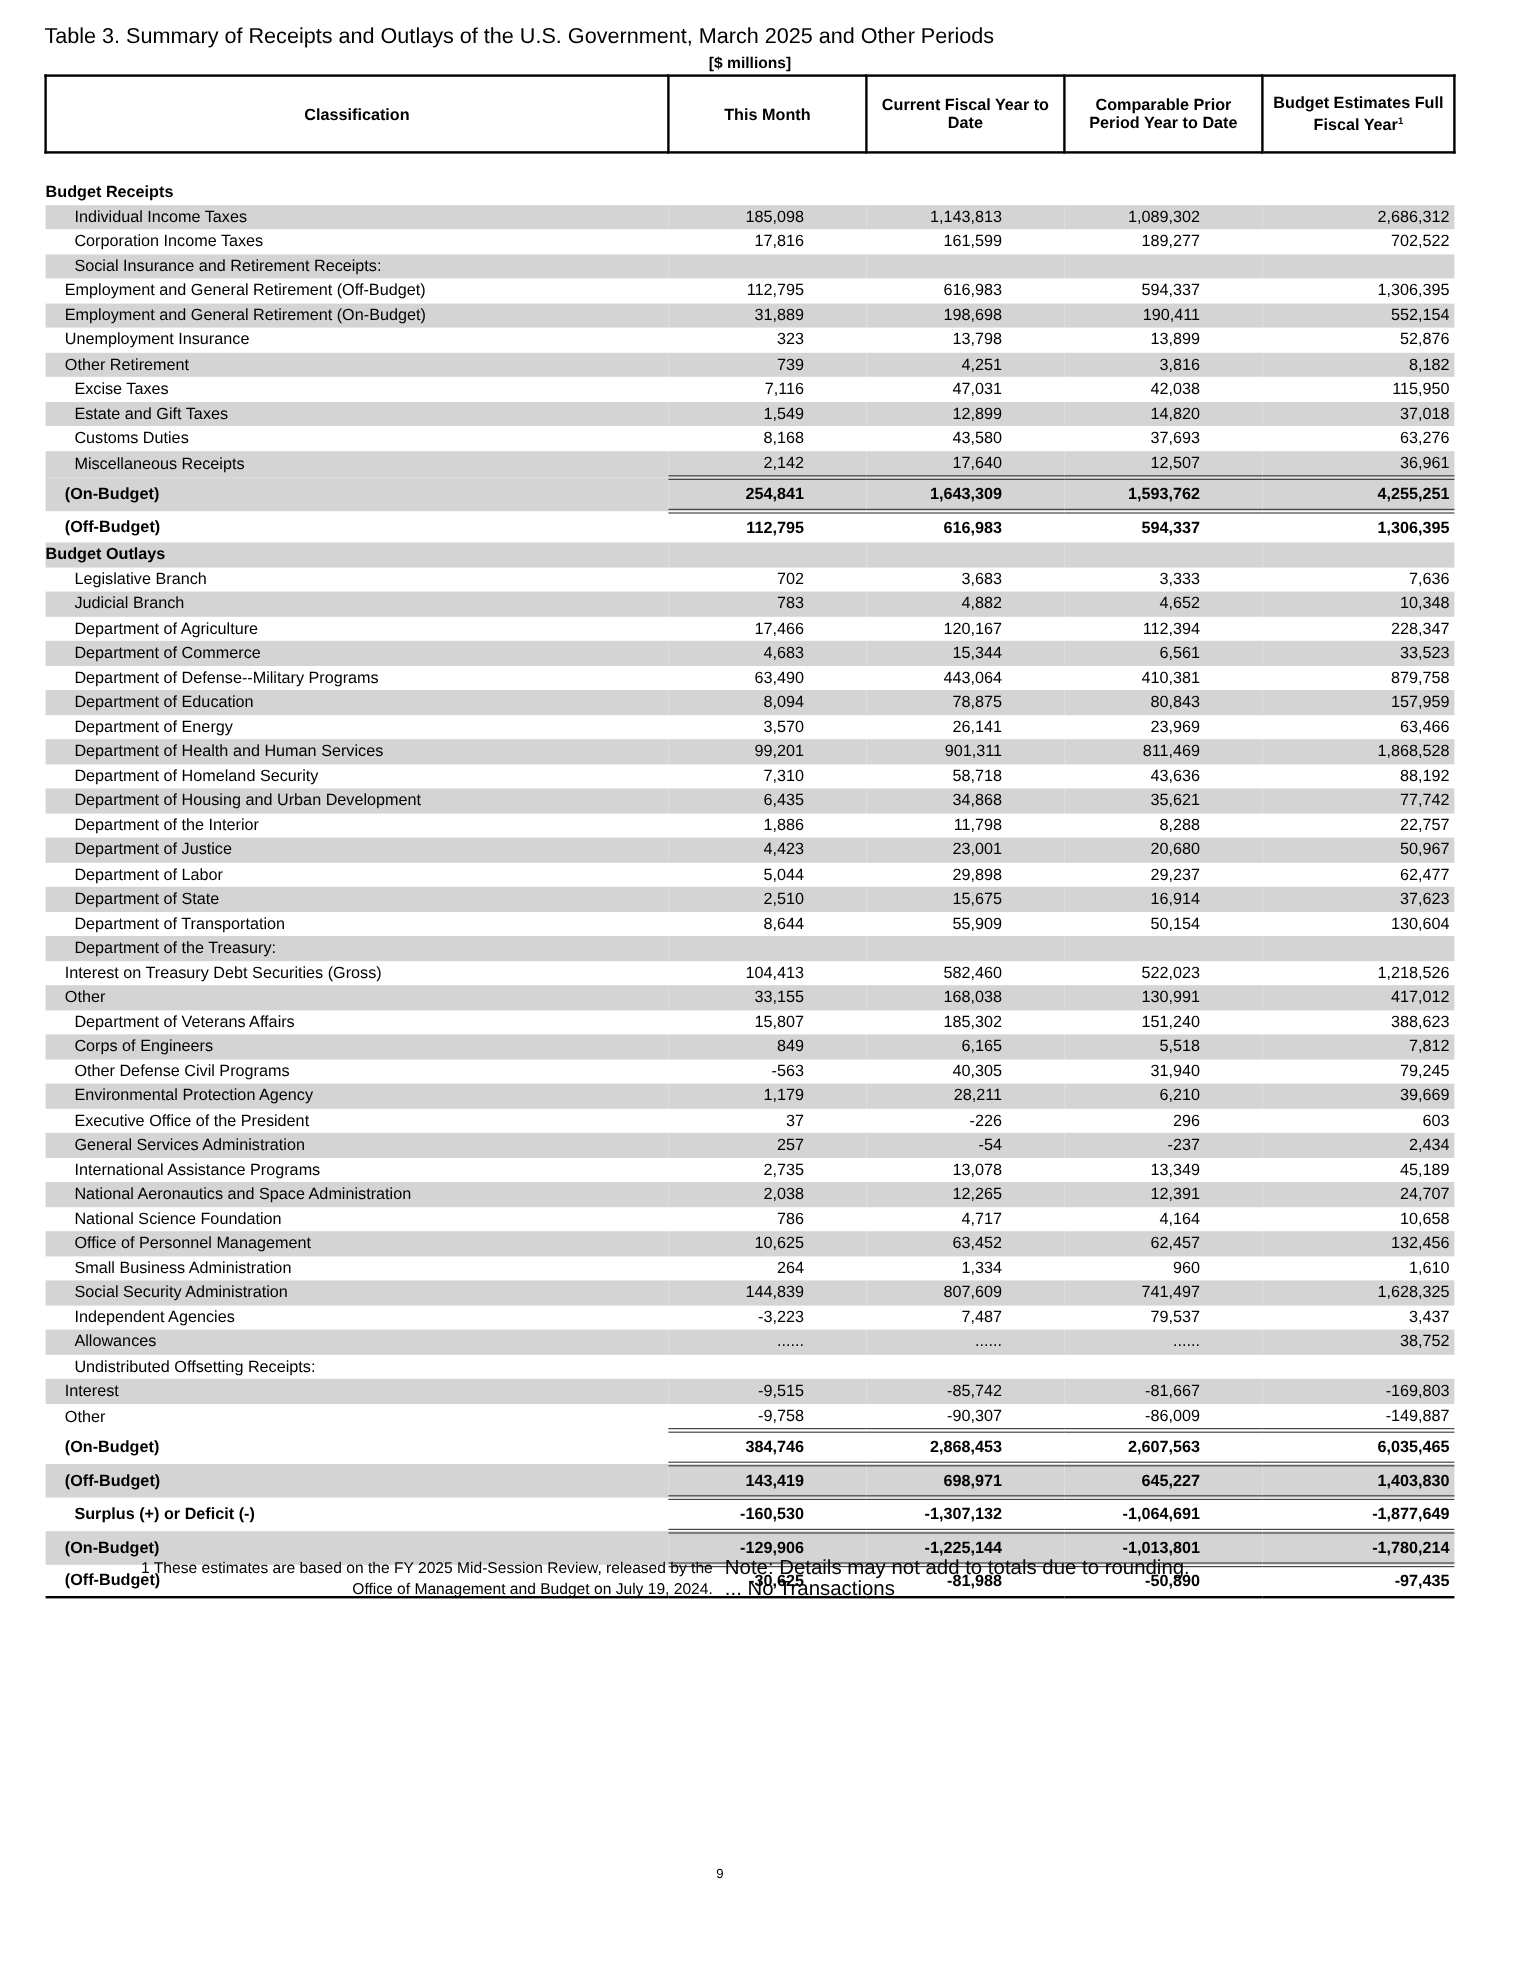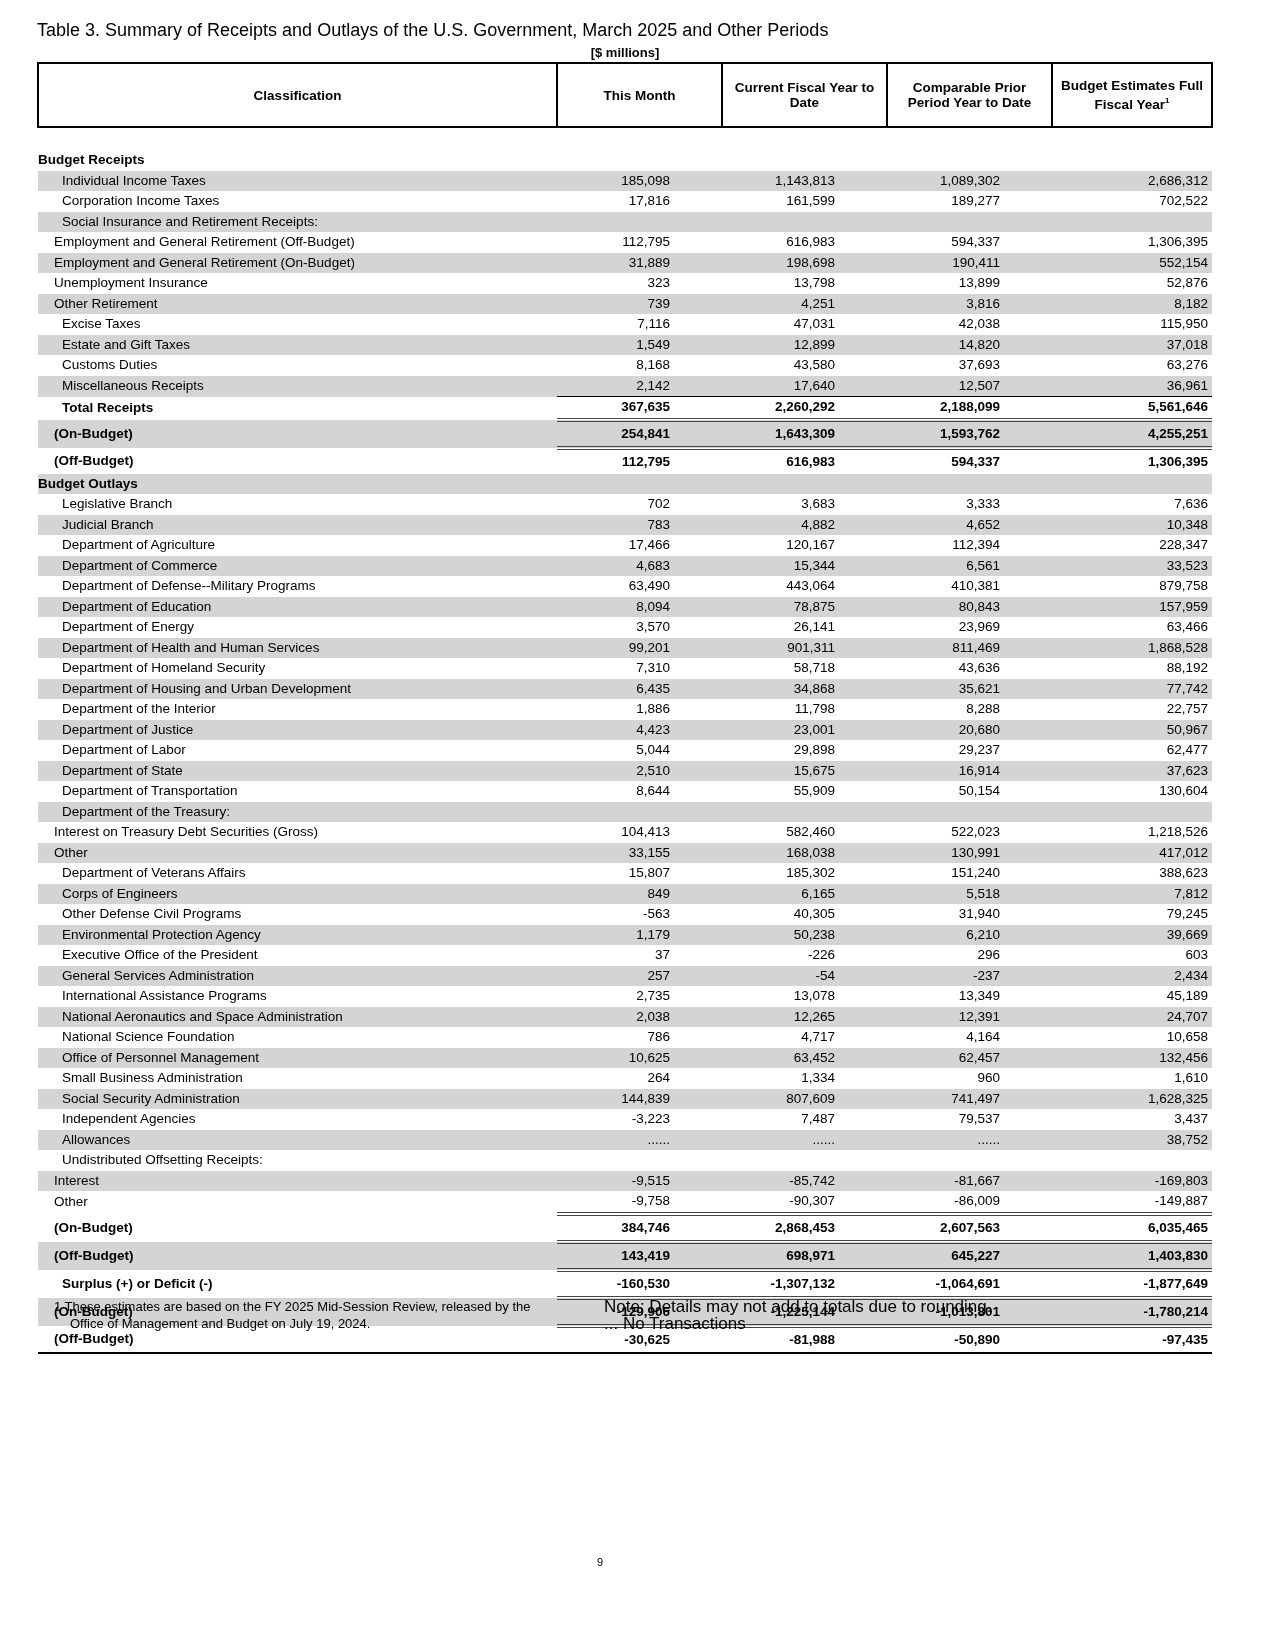--- a/index.html
+++ b/index.html
@@ -18,21 +18,21 @@
     tbody td.num { text-align: right; padding-right: 52px; }
     tbody td.num.last { padding-right: 4px; }
     tr.shade td { background: #d4d4d4; }
     tr.bold td { font-weight: bold; }
     tr.spacer td { height: 22px; background: #fff; }
     tr.topline td.num { border-top: 1.5px solid #000; }
     tr.dbl td.num { border-top: 4px double #444; text-align: right; }
     tr.tall td { height: 24px; }
     tr.bottomline td.num { border-bottom: 2px solid #000; }
     tr.bottomline td.label { border-bottom: 2px solid #000; }
-    .footnote { position: absolute; left: 54px; top: 1298px; width: 540px; font-size: 13px; line-height: 17px; }
+    .footnote { position: absolute; left: 54px; top: 1298px; width: 540px; font-size: 13px; line-height: 17px; text-align: right; }
     .footnote .fn-line2 { padding-left: 16px; }
     .note { position: absolute; left: 604px; top: 1298px; font-size: 17px; line-height: 17px; }
     .page-num { position: absolute; left: 590px; top: 1556px; font-size: 11px; width: 20px; text-align: center; }
   </style>
 </head>
 <body>
 
 <div class="title">Table 3. Summary of Receipts and Outlays of the U.S. Government, March 2025 and Other Periods</div>
 <div class="units">[$ millions]</div>
 
@@ -135,27 +135,20 @@
           <td class="num">37,693</td>
           <td class="num last">63,276</td>
         </tr>
         <tr class="shade">
           <td class="label">Miscellaneous Receipts</td>
           <td class="num">2,142</td>
           <td class="num">17,640</td>
           <td class="num">12,507</td>
           <td class="num last">36,961</td>
         </tr>
-        <tr class="bold topline">
-          <td class="label">Total Receipts</td>
-          <td class="num">367,635</td>
-          <td class="num">2,260,292</td>
-          <td class="num">2,188,099</td>
-          <td class="num last">5,561,646</td>
-        </tr>
         <tr class="bold shade dbl tall">
           <td class="label ind1">(On-Budget)</td>
           <td class="num">254,841</td>
           <td class="num">1,643,309</td>
           <td class="num">1,593,762</td>
           <td class="num last">4,255,251</td>
         </tr>
         <tr class="bold dbl tall">
           <td class="label ind1">(Off-Budget)</td>
           <td class="num">112,795</td>
@@ -313,21 +306,21 @@
         <tr>
           <td class="label">Other Defense Civil Programs</td>
           <td class="num">-563</td>
           <td class="num">40,305</td>
           <td class="num">31,940</td>
           <td class="num last">79,245</td>
         </tr>
         <tr class="shade">
           <td class="label">Environmental Protection Agency</td>
           <td class="num">1,179</td>
-          <td class="num">50,238</td>
+          <td class="num">28,211</td>
           <td class="num">6,210</td>
           <td class="num last">39,669</td>
         </tr>
         <tr>
           <td class="label">Executive Office of the President</td>
           <td class="num">37</td>
           <td class="num">-226</td>
           <td class="num">296</td>
           <td class="num last">603</td>
         </tr>

